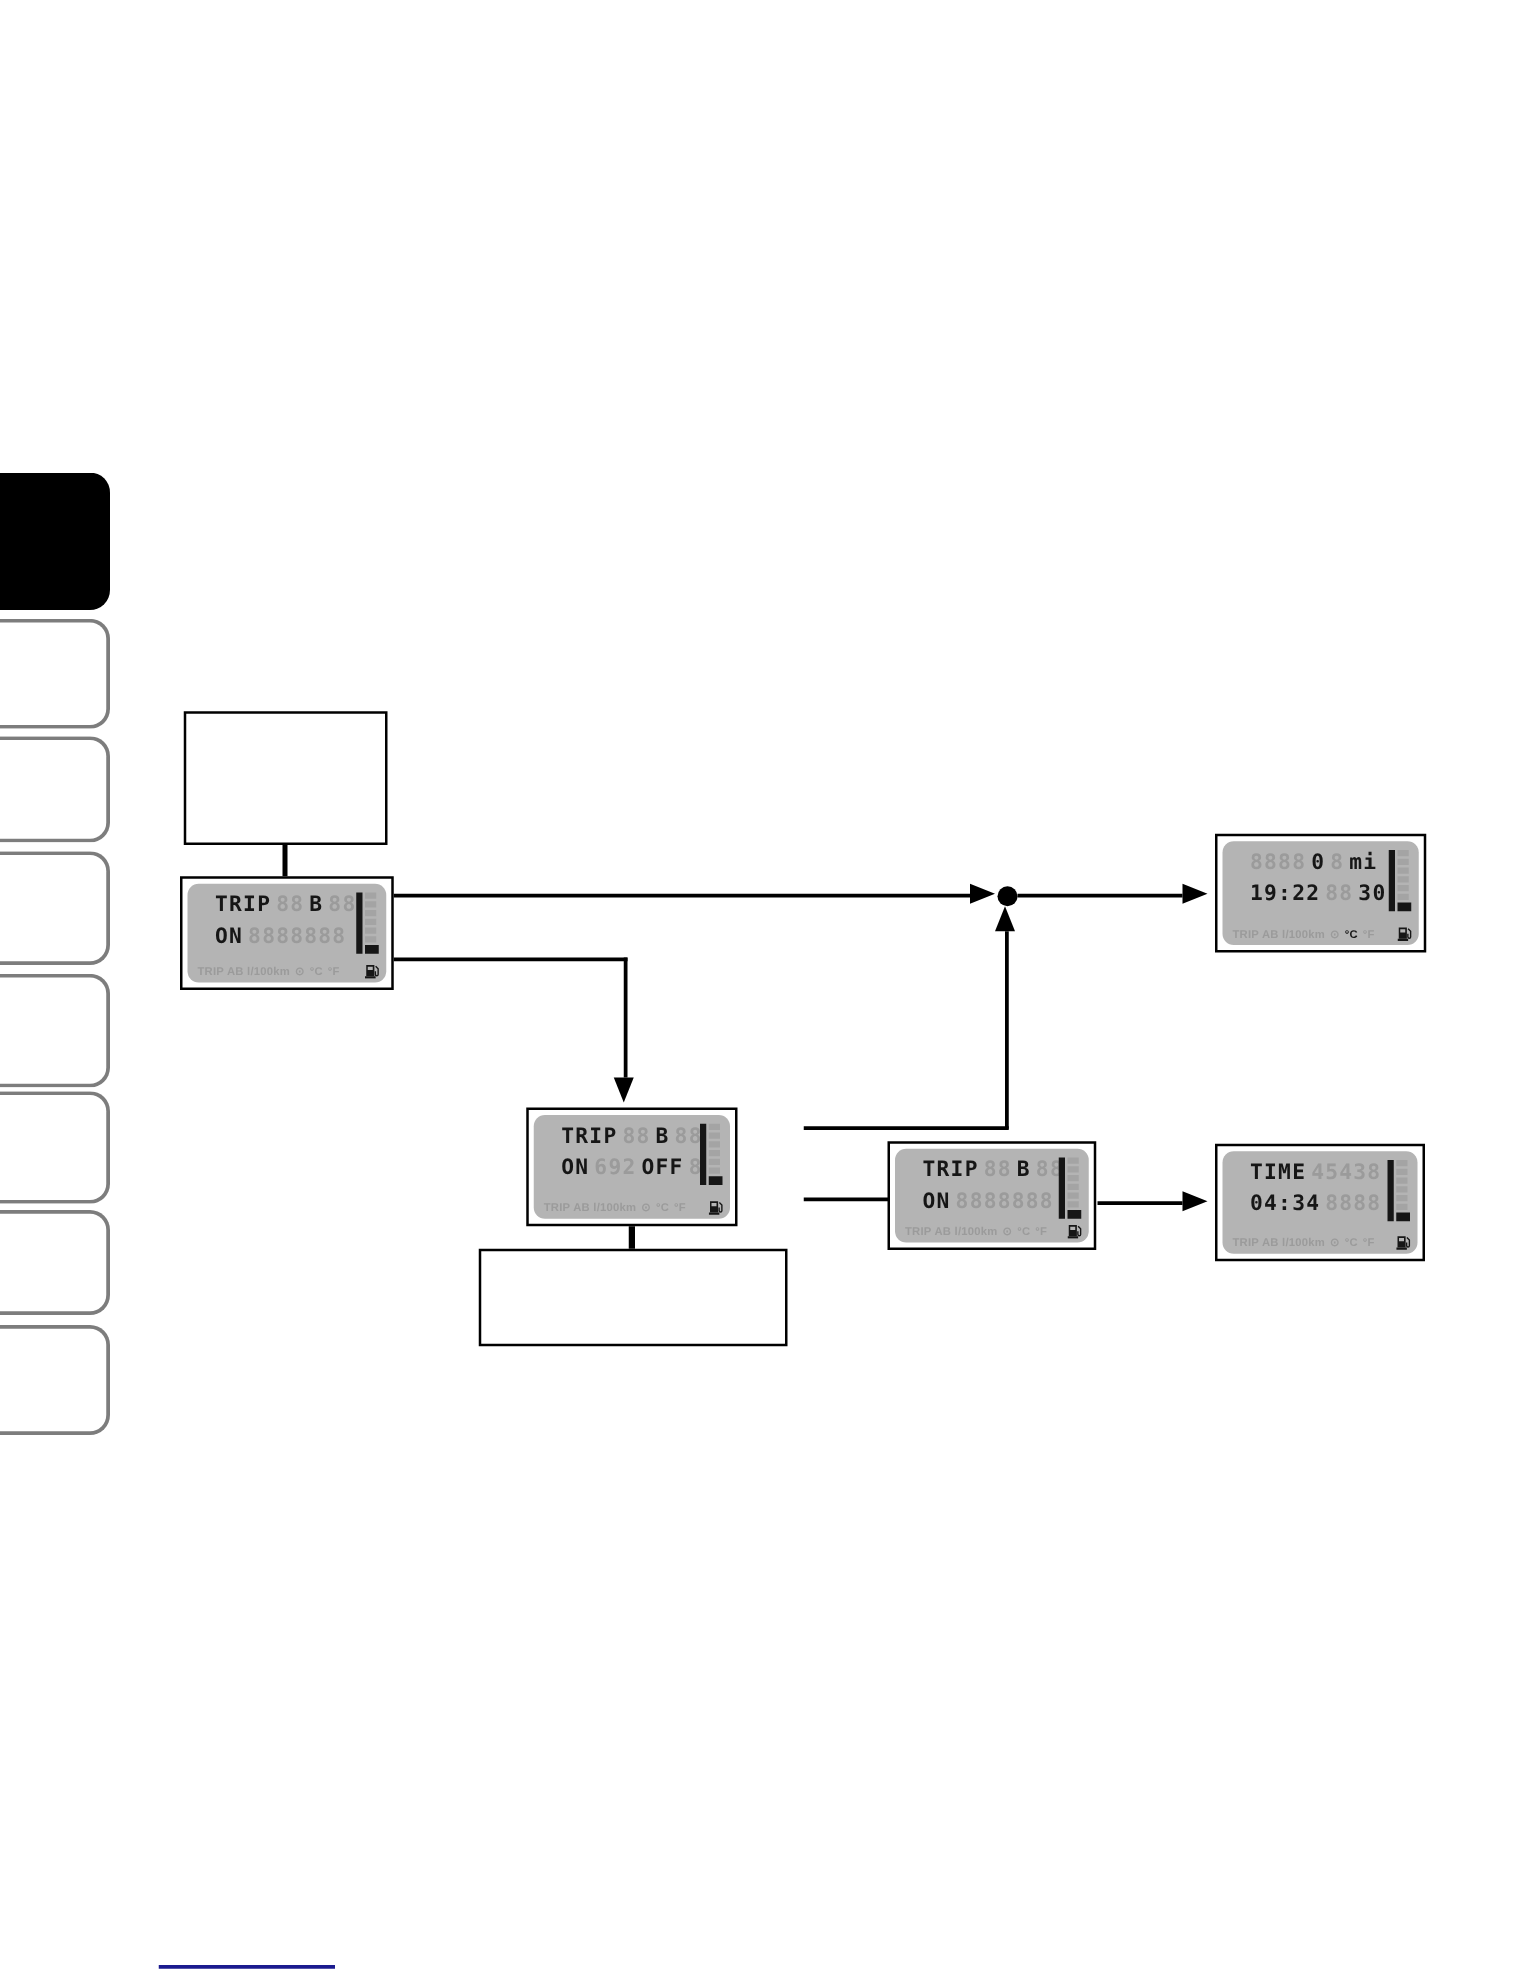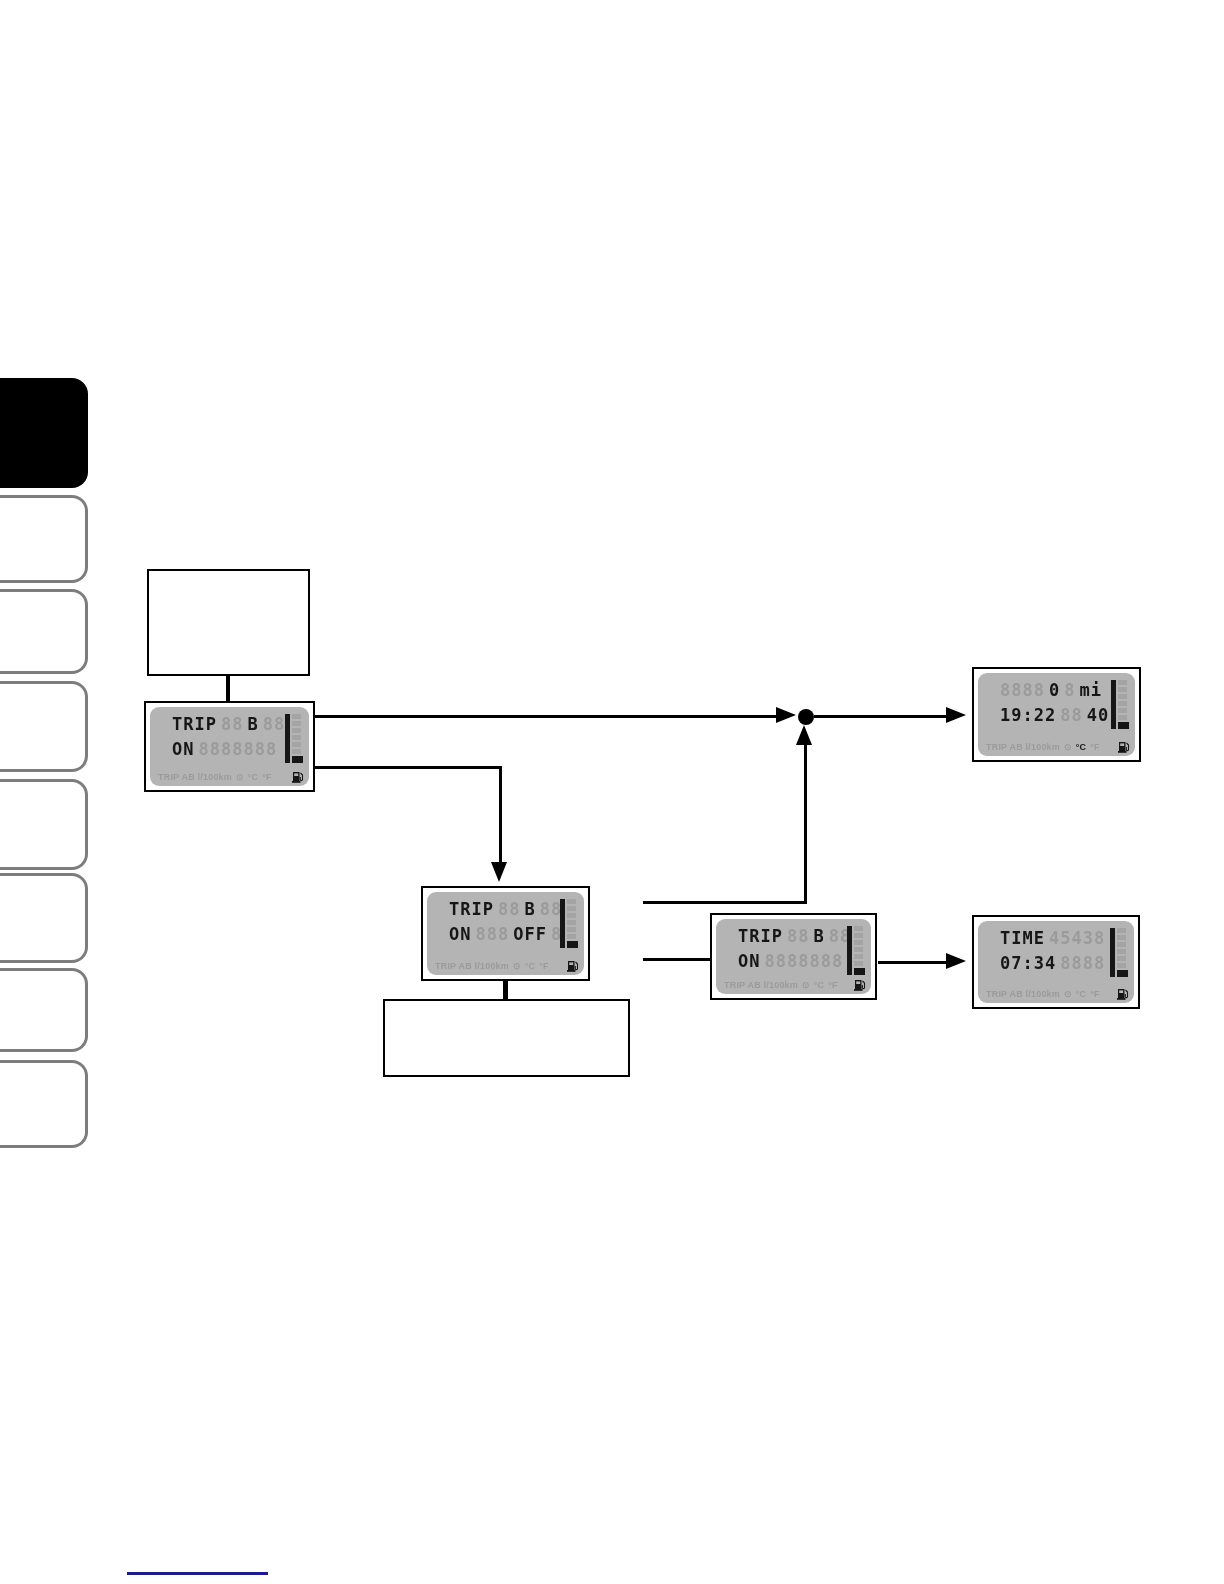--- a/index.html
+++ b/index.html
@@ -166,21 +166,21 @@
   <div class="lcd-frame" id="lcd2">
       <div class="lcd">
         <div class="lcd-row">
           <span class="tok on">TRIP</span>
           <span class="tok ghost">88</span>
           <span class="tok on">B</span>
           <span class="tok ghost">88</span>
         </div>
         <div class="lcd-row">
           <span class="tok on">ON</span>
-          <span class="tok ghost">888</span>
+          <span class="tok ghost">692</span>
           <span class="tok on">OFF</span>
           <span class="tok ghost">8</span>
         </div>
         <div class="legend">
           <span class="ghost">TRIP AB l/100km</span>
           <span class="ghost">⊙</span>
           <span class="ghost">°C</span>
           <span class="ghost">°F</span>
           <span class="pump on" style="color: rgb(22, 22, 22);">
             <svg width="12" height="13" viewBox="0 0 12 13">
@@ -249,21 +249,21 @@
       <div class="lcd">
         <div class="lcd-row">
           <span class="tok ghost">8888</span>
           <span class="tok on">0</span>
           <span class="tok ghost">8</span>
           <span class="tok on">mi</span>
         </div>
         <div class="lcd-row">
           <span class="tok on">19:22</span>
           <span class="tok ghost">88</span>
-          <span class="tok on">40</span>
+          <span class="tok on">30</span>
         </div>
         <div class="legend">
           <span class="ghost">TRIP AB l/100km</span>
           <span class="ghost">⊙</span>
           <span class="on">°C</span>
           <span class="ghost">°F</span>
           <span class="pump on" style="color: rgb(22, 22, 22);">
             <svg width="12" height="13" viewBox="0 0 12 13">
               <rect x="1" y="2" width="6.5" height="9" fill="currentColor"></rect>
               <rect x="0" y="11" width="8.5" height="1.8" fill="currentColor"></rect>
@@ -286,21 +286,21 @@
         </div>
       </div>
     </div>
   <div class="lcd-frame" id="lcd5">
       <div class="lcd">
         <div class="lcd-row">
           <span class="tok on">TIME</span>
           <span class="tok ghost">45438</span>
         </div>
         <div class="lcd-row">
-          <span class="tok on">07:34</span>
+          <span class="tok on">04:34</span>
           <span class="tok ghost">8888</span>
         </div>
         <div class="legend">
           <span class="ghost">TRIP AB l/100km</span>
           <span class="ghost">⊙</span>
           <span class="ghost">°C</span>
           <span class="ghost">°F</span>
           <span class="pump on" style="color: rgb(22, 22, 22);">
             <svg width="12" height="13" viewBox="0 0 12 13">
               <rect x="1" y="2" width="6.5" height="9" fill="currentColor"></rect>

